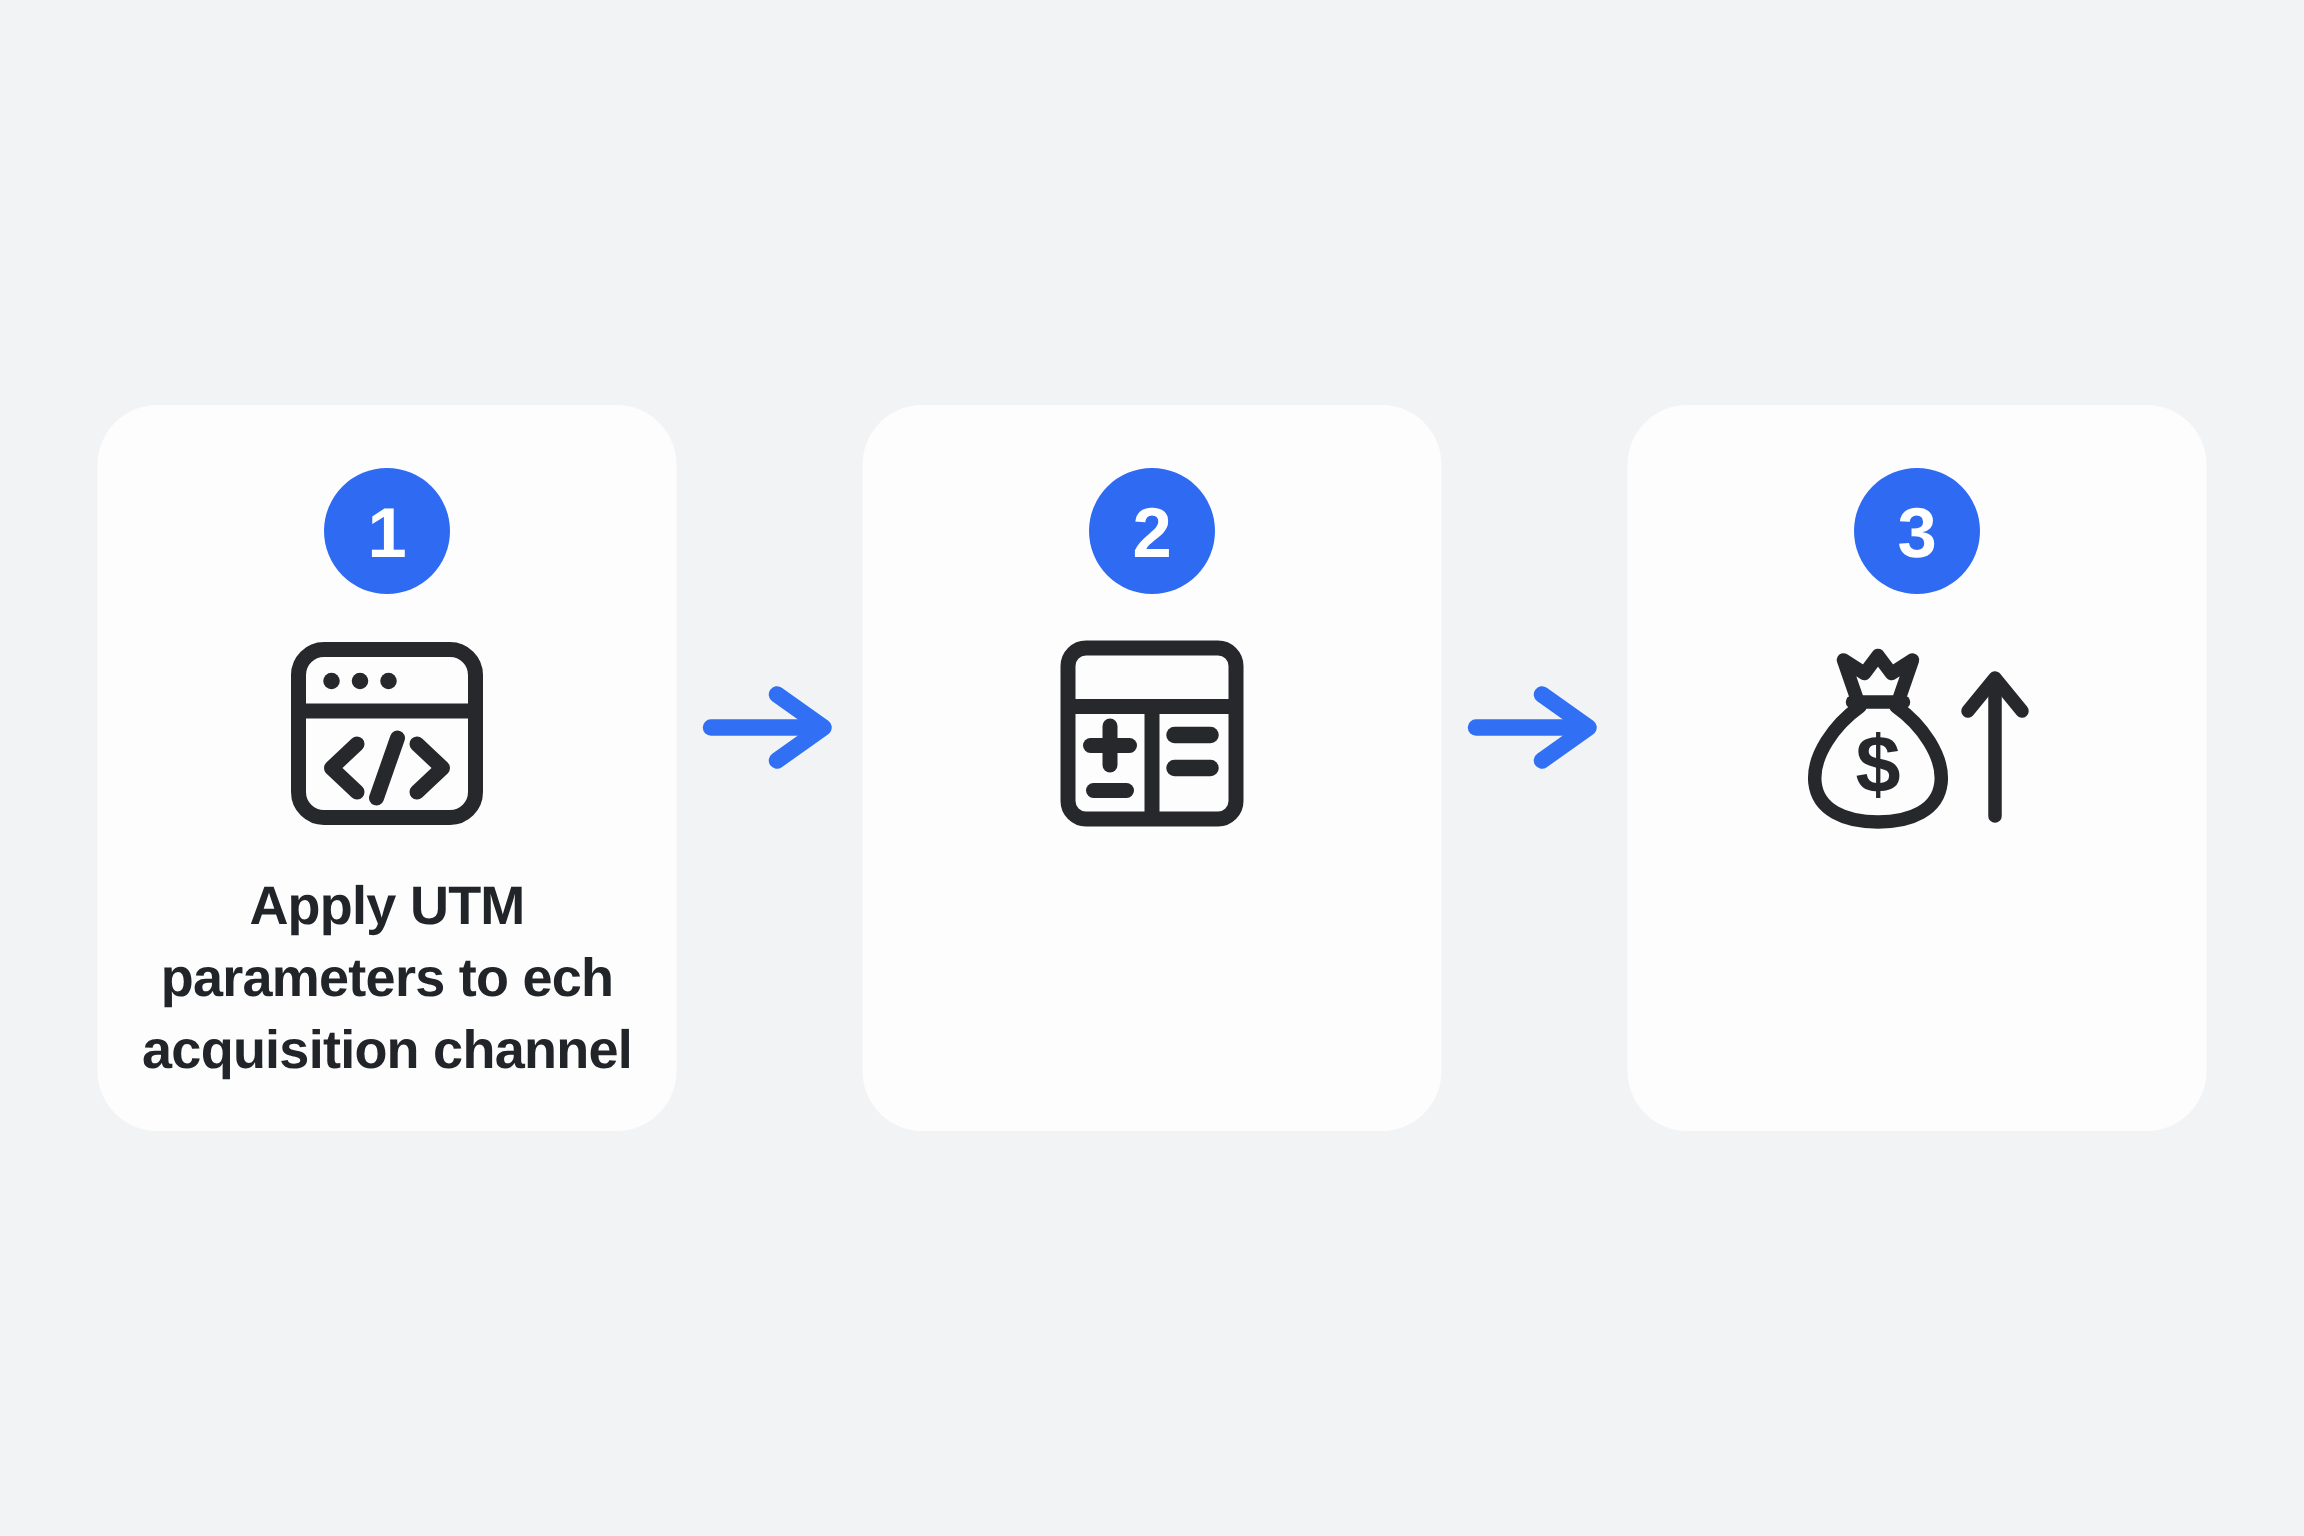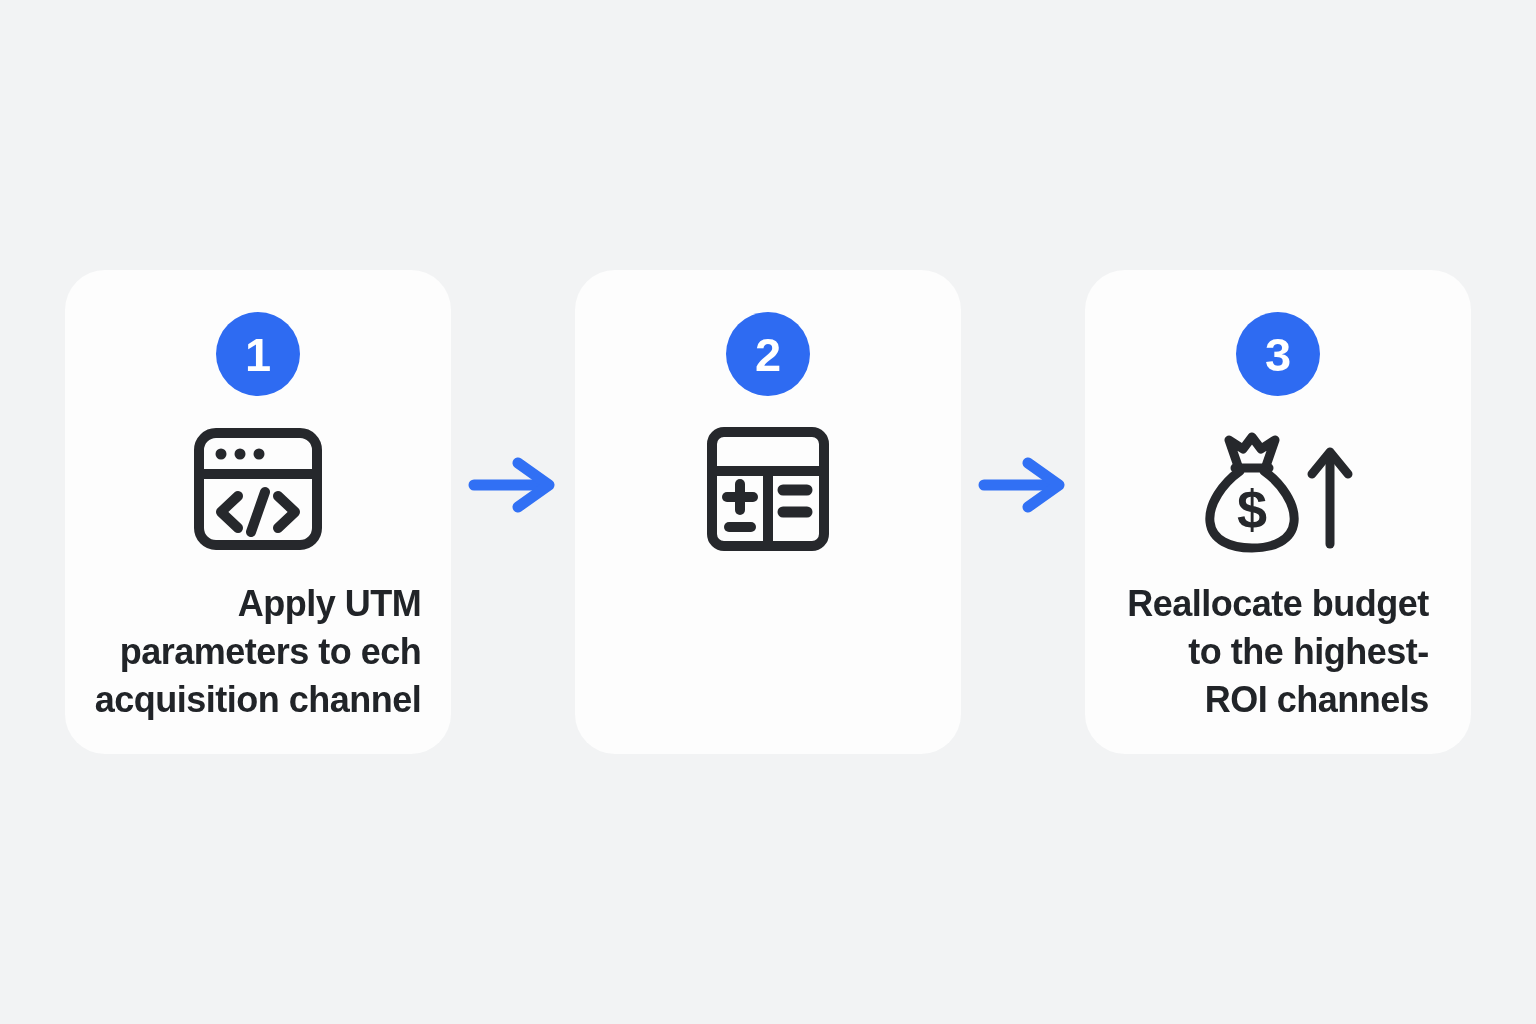--- a/index.html
+++ b/index.html
@@ -58,21 +58,21 @@
     font-weight: 700;
   }
 
   .label {
     margin-top: 26px;
     font-size: 36px;
     line-height: 48px;
     font-weight: 600;
     letter-spacing: -0.5px;
     color: var(--text-color, #212428);
-    text-align: right;
+    text-align: center;
     white-space: pre-line;
   }
 
   .flow-arrow {
     margin: 0 16px;
     transform: translateY(-25px);
   }
   .arrow-ink { fill: none; stroke: var(--arrow-blue, #3170f4); }
 </style>
 </head>
@@ -145,19 +145,16 @@
           <line class="ink" x1="37" y1="44" x2="71" y2="44" stroke-width="9" stroke-linecap="round"></line>
 
           <path class="ink" d="M42,47 C25,59 10,80 12,98 C14,116 32,124 54,124 C76,124 94,116 96,98 C98,80 83,59 66,47" stroke-width="9" stroke-linecap="round"></path>
 
           <text class="dollar" x="54" y="104" font-size="54" text-anchor="middle">$</text>
 
           <line class="ink" x1="132" y1="120" x2="132" y2="32" stroke-width="9" stroke-linecap="round"></line>
           <polyline class="ink" points="114,50 132,28 150,50" stroke-width="9" stroke-linecap="round" stroke-linejoin="round"></polyline>
         </svg>
       </div>
-      <div class="label">Reallocate budget
-to the highest-
-ROI channels</div>
     </div>
 
   </div>
 </div>
 
 </body></html>

